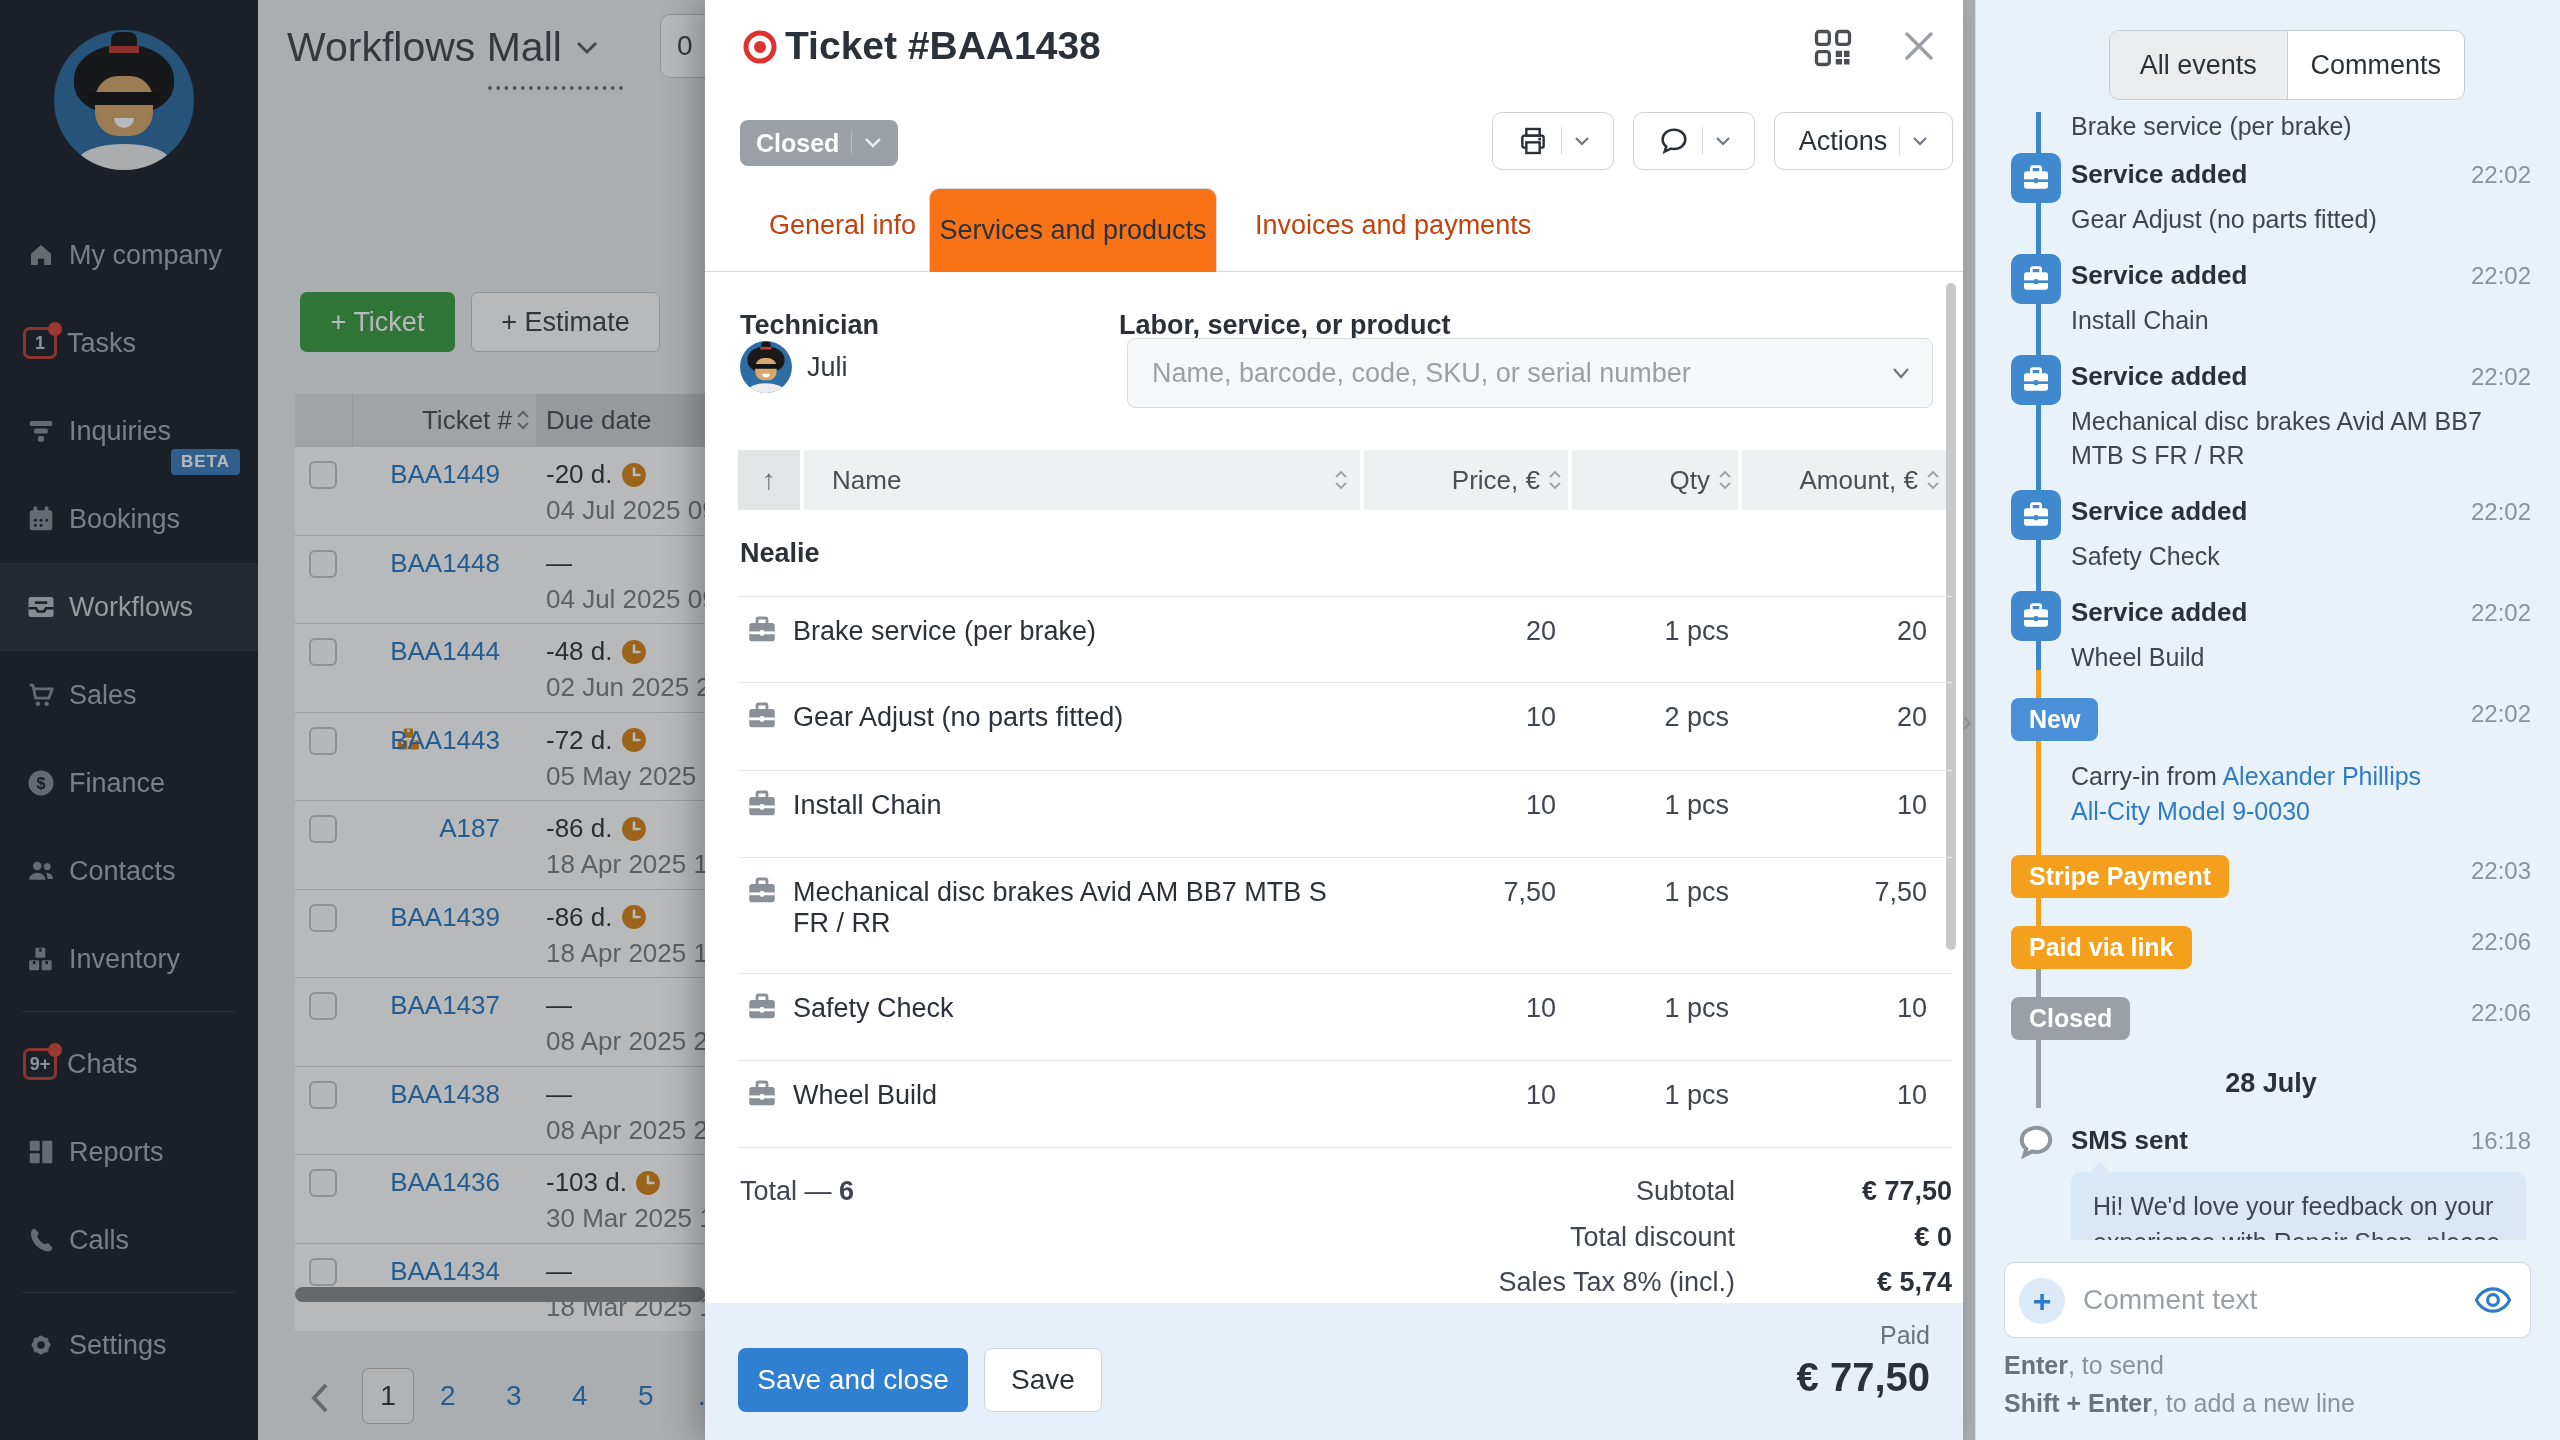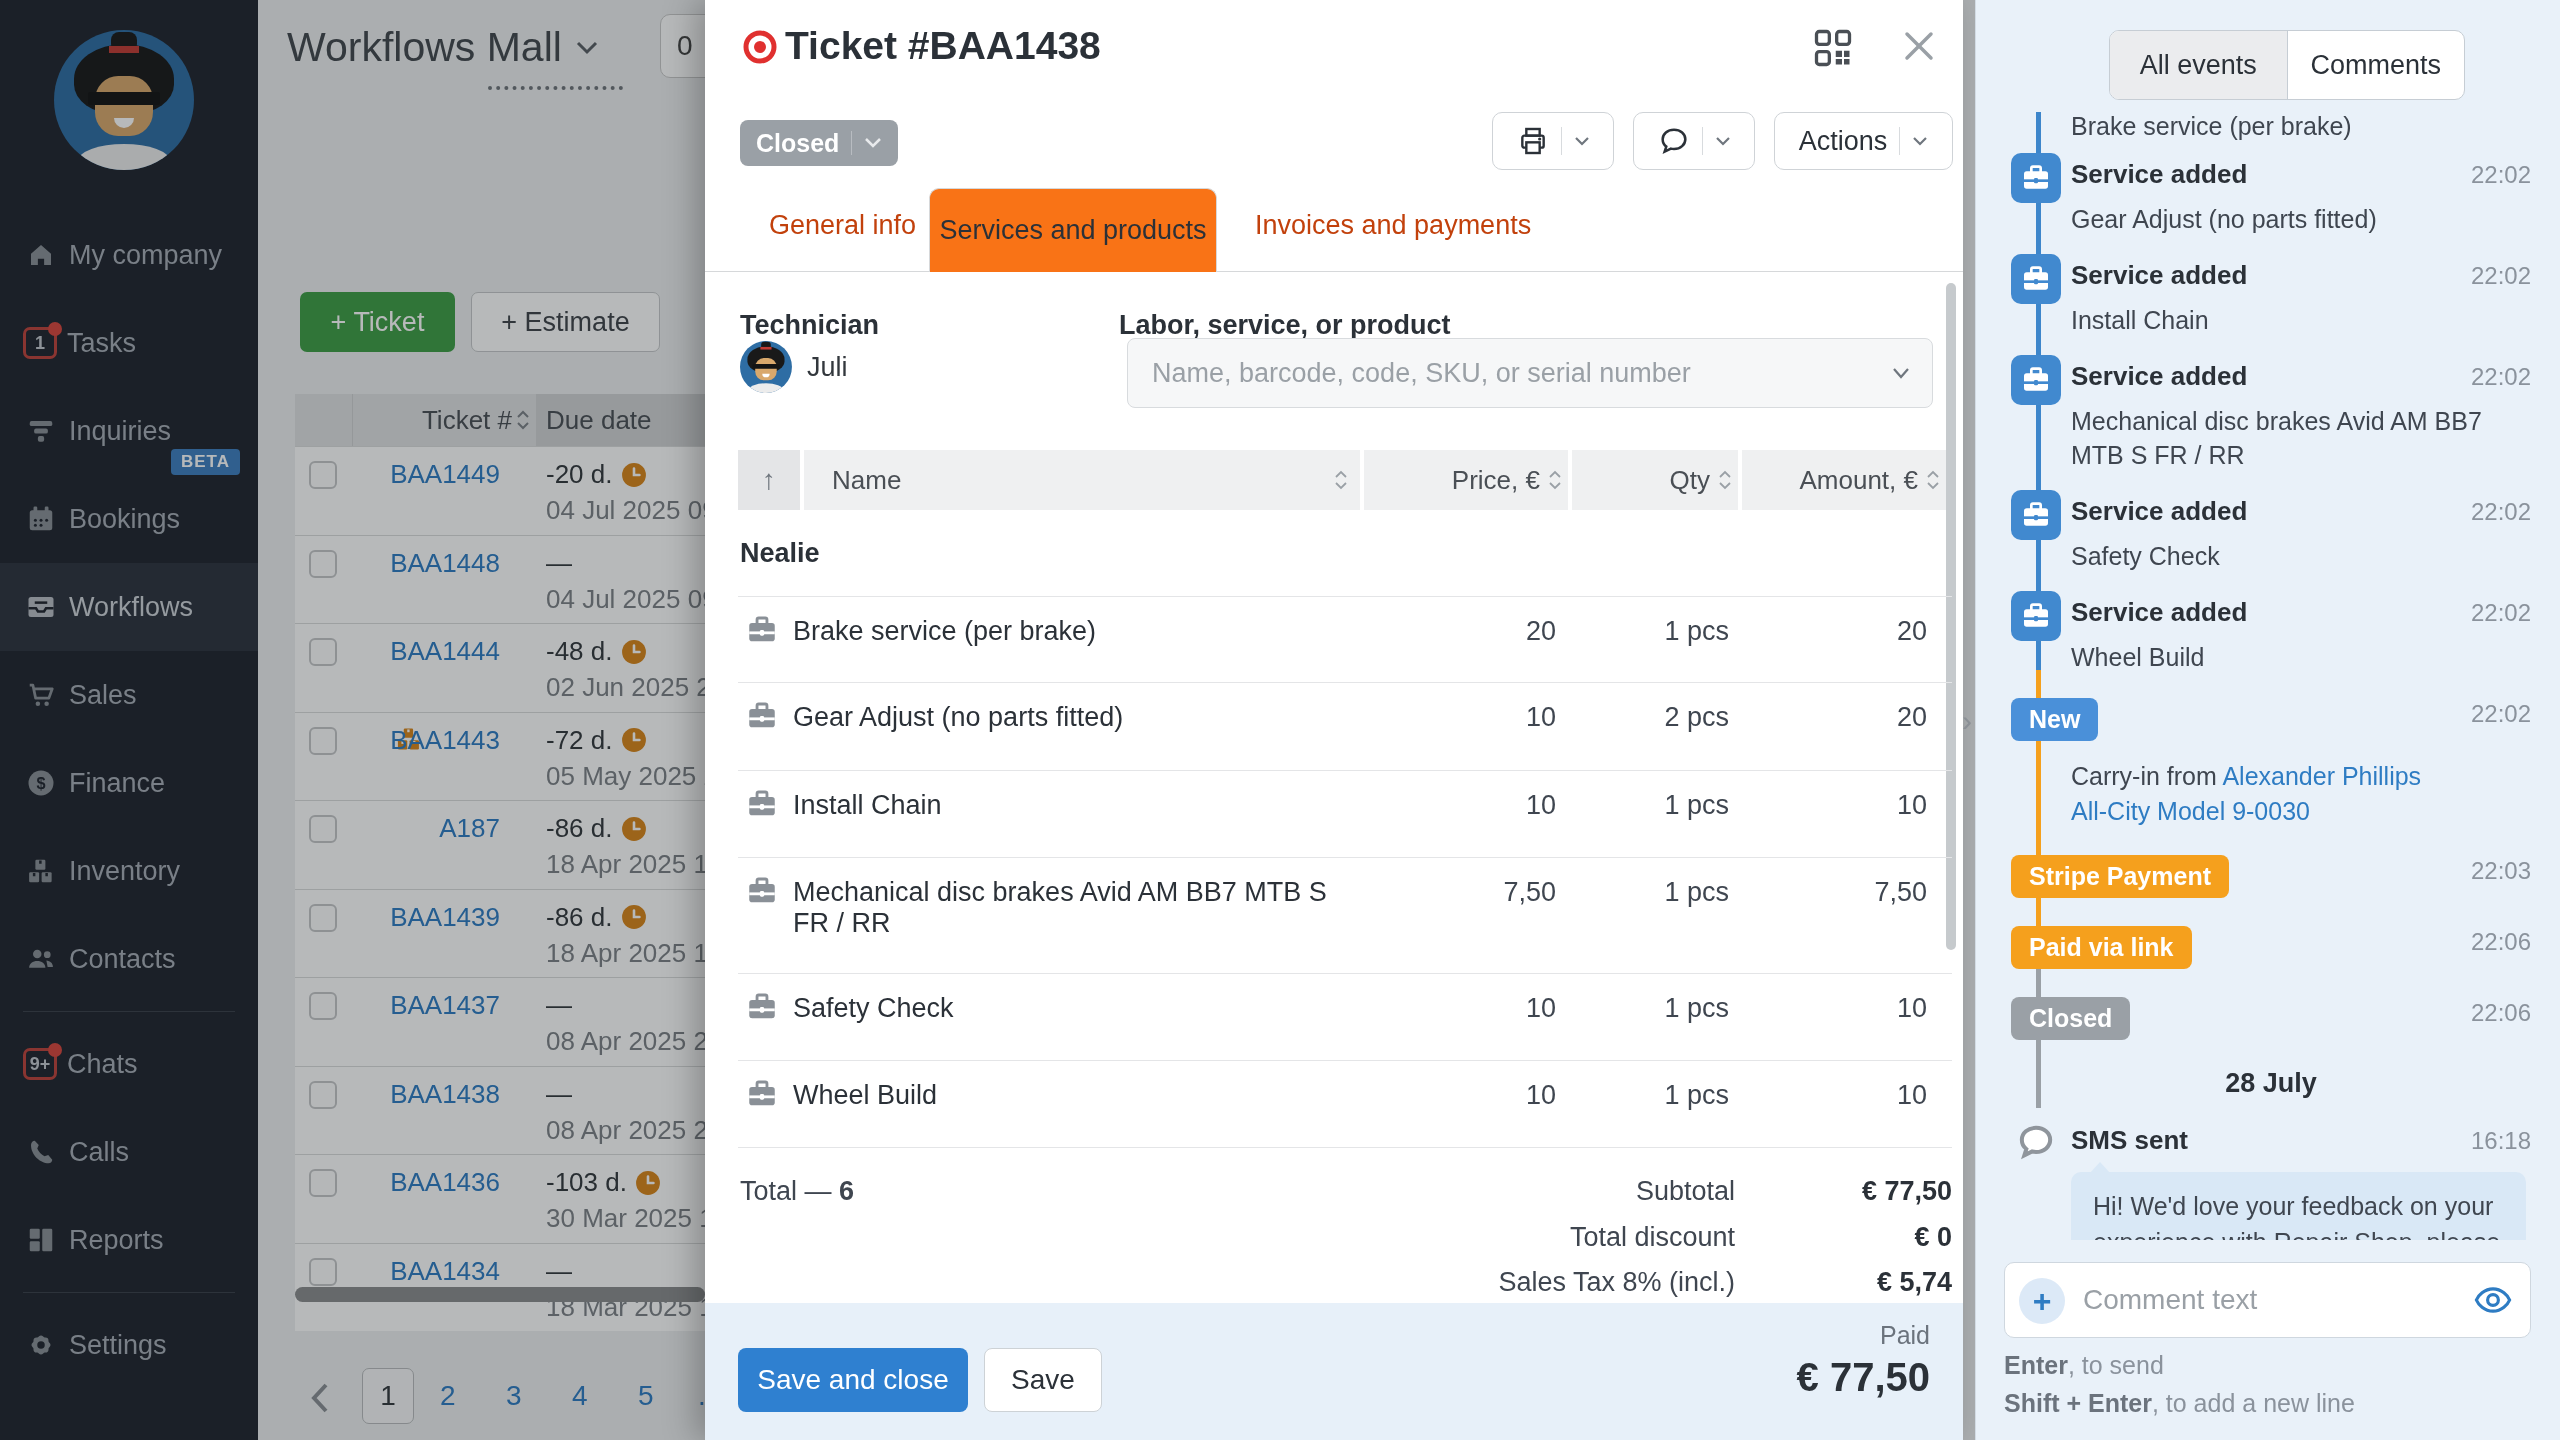--- a/index.html
+++ b/index.html
@@ -379,70 +379,70 @@
               <circle cx="12" cy="12" r="10" fill="currentColor"></circle>
               <text x="12" y="17" text-anchor="middle" font-size="13" font-weight="bold" fill="#20252e">$</text>
             </svg>
           </span>
           <span class="nlabel">Finance</span>
         </div>
         <div class="nav-item">
           <span class="nicon">
             <svg width="30" height="30" viewBox="0 0 24 24">
               <g fill="currentColor">
+                <circle cx="9" cy="8" r="3.4"></circle>
+                <path d="M2.5 19c0-3.5 3-5.5 6.5-5.5s6.5 2 6.5 5.5z"></path>
+                <circle cx="17" cy="8.5" r="2.7"></circle>
+                <path d="M16.3 13.2c3 .3 5.2 2.2 5.2 5.1h-4.2"></path>
+              </g>
+            </svg>
+          </span>
+          <span class="nlabel">Contacts</span>
+        </div>
+        <div class="nav-item">
+          <span class="nicon">
+            <svg width="30" height="30" viewBox="0 0 24 24">
+              <g fill="currentColor">
                 <rect x="7.5" y="3" width="8" height="8" rx="1"></rect>
                 <rect x="2.5" y="13" width="8" height="8" rx="1"></rect>
                 <rect x="12.5" y="13" width="8" height="8" rx="1"></rect>
               </g>
               <g fill="#20252e">
                 <rect x="10.5" y="3.6" width="2" height="2.6"></rect>
                 <rect x="5.5" y="13.6" width="2" height="2.6"></rect>
                 <rect x="15.5" y="13.6" width="2" height="2.6"></rect>
               </g>
             </svg>
           </span>
           <span class="nlabel">Inventory</span>
         </div>
-        <div class="nav-item">
-          <span class="nicon">
-            <svg width="30" height="30" viewBox="0 0 24 24">
-              <g fill="currentColor">
-                <circle cx="9" cy="8" r="3.4"></circle>
-                <path d="M2.5 19c0-3.5 3-5.5 6.5-5.5s6.5 2 6.5 5.5z"></path>
-                <circle cx="17" cy="8.5" r="2.7"></circle>
-                <path d="M16.3 13.2c3 .3 5.2 2.2 5.2 5.1h-4.2"></path>
-              </g>
-            </svg>
-          </span>
-          <span class="nlabel">Contacts</span>
-        </div>
         <div class="nav-divider"></div>
         <div class="nav-item">
           <span class="badge-icon">9+<span class="reddot"></span></span>
           <span class="nlabel">Chats</span>
-        </div>
-        <div class="nav-item">
-          <span class="nicon">
-            <svg width="30" height="30" viewBox="0 0 24 24">
-              <path d="M7 3C5.3 3 4 4.6 4 6.4 4 14.5 11.5 21 18 21c1.8 0 3-1.3 3-2.8l-3.2-3.8-3 1c-2.6-1.2-4.8-3.6-5.8-6.2l1.2-2.9z" fill="currentColor"></path>
-            </svg>
-          </span>
-          <span class="nlabel">Calls</span>
         </div>
         <div class="nav-item">
           <span class="nicon">
             <svg width="30" height="30" viewBox="0 0 24 24">
               <g fill="currentColor">
                 <rect x="3" y="3" width="8" height="8" rx="1"></rect>
                 <rect x="13" y="3" width="8" height="18" rx="1"></rect>
                 <rect x="3" y="13" width="8" height="8" rx="1"></rect>
               </g>
             </svg>
           </span>
           <span class="nlabel">Reports</span>
+        </div>
+        <div class="nav-item">
+          <span class="nicon">
+            <svg width="30" height="30" viewBox="0 0 24 24">
+              <path d="M7 3C5.3 3 4 4.6 4 6.4 4 14.5 11.5 21 18 21c1.8 0 3-1.3 3-2.8l-3.2-3.8-3 1c-2.6-1.2-4.8-3.6-5.8-6.2l1.2-2.9z" fill="currentColor"></path>
+            </svg>
+          </span>
+          <span class="nlabel">Calls</span>
         </div>
         <div class="nav-divider"></div>
         <div class="nav-item">
           <span class="nicon">
             <svg width="30" height="30" viewBox="0 0 24 24">
               <g fill="currentColor">
                 <rect x="6" y="6" width="12" height="12" rx="2.5"></rect>
                 <rect x="6" y="6" width="12" height="12" rx="2.5" transform="rotate(45 12 12)"></rect>
               </g>
               <circle cx="12" cy="12" r="3" fill="#20252e"></circle>

